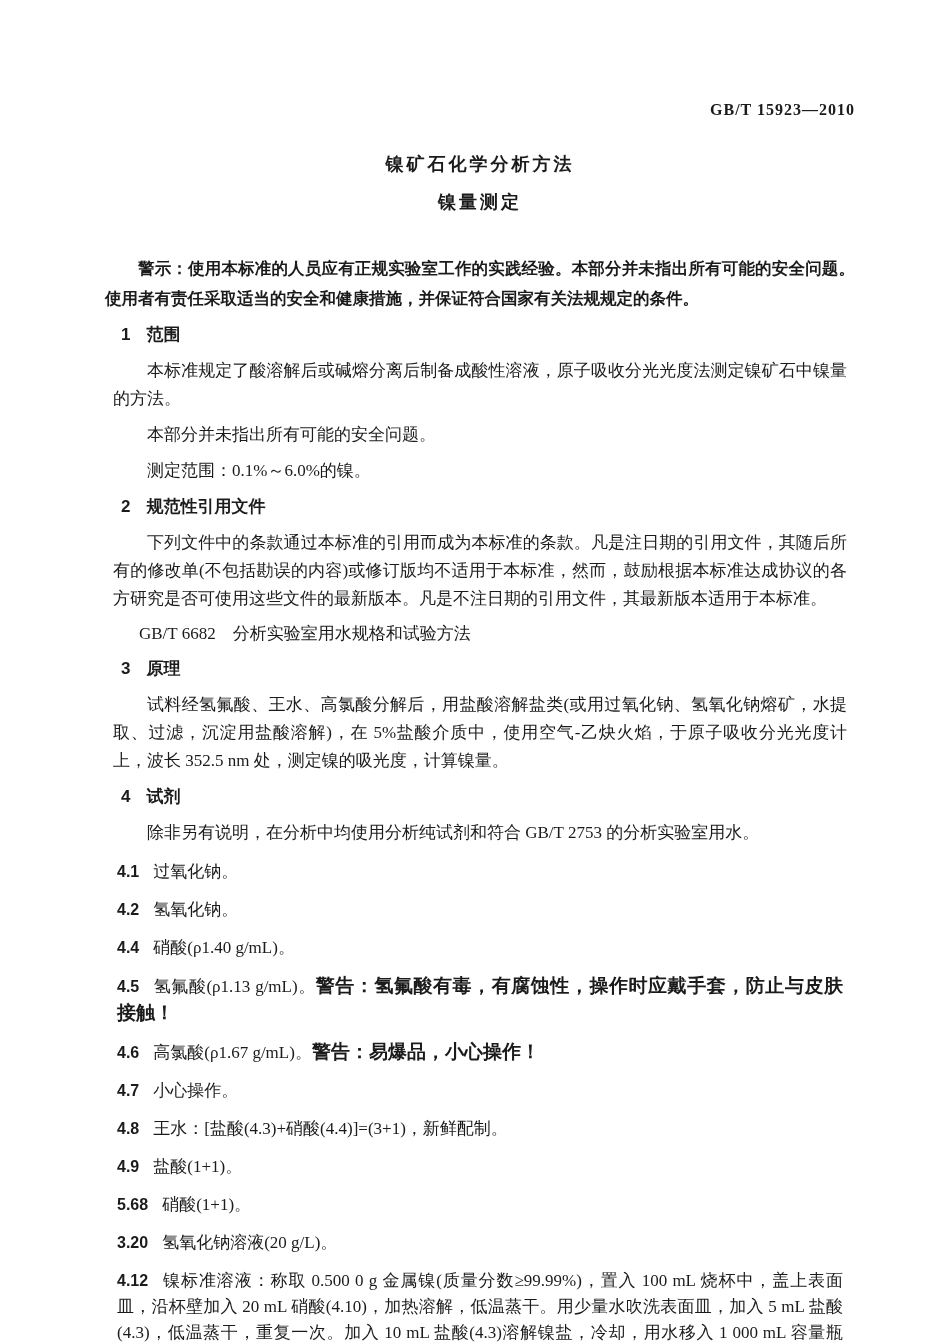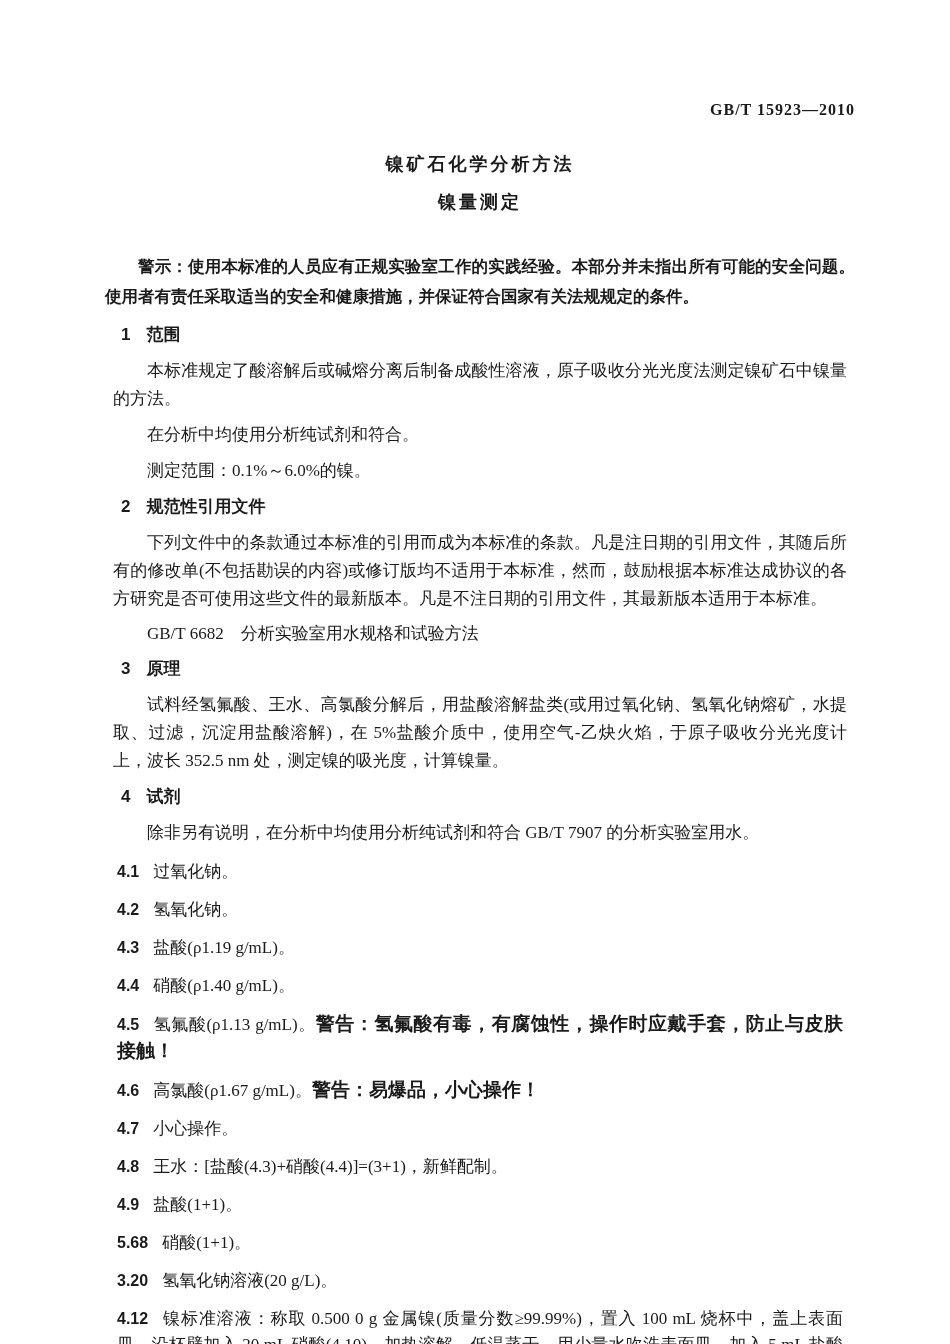--- a/index.html
+++ b/index.html
@@ -26,21 +26,21 @@
     margin-top:25px;
     text-align:center;
     font-family:"Liberation Sans","DejaVu Sans",sans-serif;
     font-weight:bold;
     font-size:18px;
     line-height:38px;
     letter-spacing:3px;
   }
   .warning{
     margin:32px 0 0 0;
-    font-family:Liberation Mono, monospace;
+    font-family:Liberation Sans, sans-serif;
     font-weight:bold;
     font-size:16.5px;
     line-height:30px;
     text-align:justify;
     text-indent:2em;
   }
   .sec-heading{
     margin:10px 16px;
     font-family:"Liberation Sans","DejaVu Sans",sans-serif;
     font-weight:bold;
@@ -48,21 +48,21 @@
     line-height:24px;
   }
   .sec-heading .sec-num{display:inline-block;margin-right:16px;}
   p.body-par{
     margin:8px;
     line-height:28px;
     text-align:justify;
     text-indent:2em;
   }
   p.ref-par{
-    margin:8px;
+    margin:0;
     line-height:26px;
     text-indent:2em;
   }
   .clause{
     margin:12px;
     line-height:26px;
     text-align:justify;
   }
   .clause-num{
     font-family:"Liberation Sans","DejaVu Sans",sans-serif;
@@ -95,42 +95,41 @@
     <div>镍矿石化学分析方法</div>
     <div>镍量测定</div>
   </div>
 
   <p class="warning">警示：使用本标准的人员应有正规实验室工作的实践经验。本部分并未指出所有可能的安全问题。使用者有责任采取适当的安全和健康措施，并保证符合国家有关法规规定的条件。</p>
 
   <h2 class="sec-heading">
     <span class="sec-num">1</span><span>范围</span>
   </h2>
   <p class="body-par">本标准规定了酸溶解后或碱熔分离后制备成酸性溶液，原子吸收分光光度法测定镍矿石中镍量的方法。</p>
-  <p class="body-par">在分析中均使用分析纯试剂和符合。</p>
+  <p class="body-par">本部分并未指出所有可能的安全问题。</p>
   <p class="body-par">测定范围：0.1%～6.0%的镍。</p>
 
   <h2 class="sec-heading">
     <span class="sec-num">2</span><span>规范性引用文件</span>
   </h2>
   <p class="body-par">下列文件中的条款通过本标准的引用而成为本标准的条款。凡是注日期的引用文件，其随后所有的修改单(不包括勘误的内容)或修订版均不适用于本标准，然而，鼓励根据本标准达成协议的各方研究是否可使用这些文件的最新版本。凡是不注日期的引用文件，其最新版本适用于本标准。</p>
   <p class="ref-par">GB/T 6682　分析实验室用水规格和试验方法</p>
 
   <h2 class="sec-heading">
     <span class="sec-num">3</span><span>原理</span>
   </h2>
   <p class="body-par">试料经氢氟酸、王水、高氯酸分解后，用盐酸溶解盐类(或用过氧化钠、氢氧化钠熔矿，水提取、过滤，沉淀用盐酸溶解)，在 5%盐酸介质中，使用空气-乙炔火焰，于原子吸收分光光度计上，波长 352.5 nm 处，测定镍的吸光度，计算镍量。</p>
 
   <h2 class="sec-heading">
     <span class="sec-num">4</span><span>试剂</span>
   </h2>
-  <p class="body-par">除非另有说明，在分析中均使用分析纯试剂和符合 GB/T 7907 的分析实验室用水。</p>
+  <p class="body-par">除非另有说明，在分析中均使用分析纯试剂和符合 GB/T 2753 的分析实验室用水。</p>
 
   <p class="clause"><span class="clause-num">4.1</span><span>过氧化钠。</span></p>
   <p class="clause"><span class="clause-num">4.2</span><span>氢氧化钠。</span></p>
-  <p class="clause"><span class="clause-num">4.3</span><span>盐酸(ρ1.19 g/mL)。</span></p>
   <p class="clause"><span class="clause-num">4.4</span><span>硝酸(ρ1.40 g/mL)。</span></p>
   <p class="clause"><span class="clause-num">4.5</span><span>氢氟酸(ρ1.13 g/mL)。</span><span class="clause-warning">警告：氢氟酸有毒，有腐蚀性，操作时应戴手套，防止与皮肤接触！</span></p>
   <p class="clause"><span class="clause-num">4.6</span><span>高氯酸(ρ1.67 g/mL)。</span><span class="clause-warning">警告：易爆品，小心操作！</span></p>
   <p class="clause"><span class="clause-num">4.7</span><span>小心操作。</span></p>
   <p class="clause"><span class="clause-num">4.8</span><span>王水：[盐酸(4.3)+硝酸(4.4)]=(3+1)，新鲜配制。</span></p>
   <p class="clause"><span class="clause-num">4.9</span><span>盐酸(1+1)。</span></p>
   <p class="clause"><span class="clause-num">5.68</span><span>硝酸(1+1)。</span></p>
   <p class="clause"><span class="clause-num">3.20</span><span>氢氧化钠溶液(20 g/L)。</span></p>
   <p class="clause"><span class="clause-num">4.12</span><span>镍标准溶液：称取 0.500 0 g 金属镍(质量分数≥99.99%)，置入 100 mL 烧杯中，盖上表面皿，沿杯壁加入 20 mL 硝酸(4.10)，加热溶解，低温蒸干。用少量水吹洗表面皿，加入 5 mL 盐酸(4.3)，低温蒸干，重复一次。加入 10 mL 盐酸(4.3)溶解镍盐，冷却，用水移入 1 000 mL 容量瓶中，并稀释至刻度，摇匀。此溶液镍的质量浓度为 0.50 mg/mL。</span></p>
 

